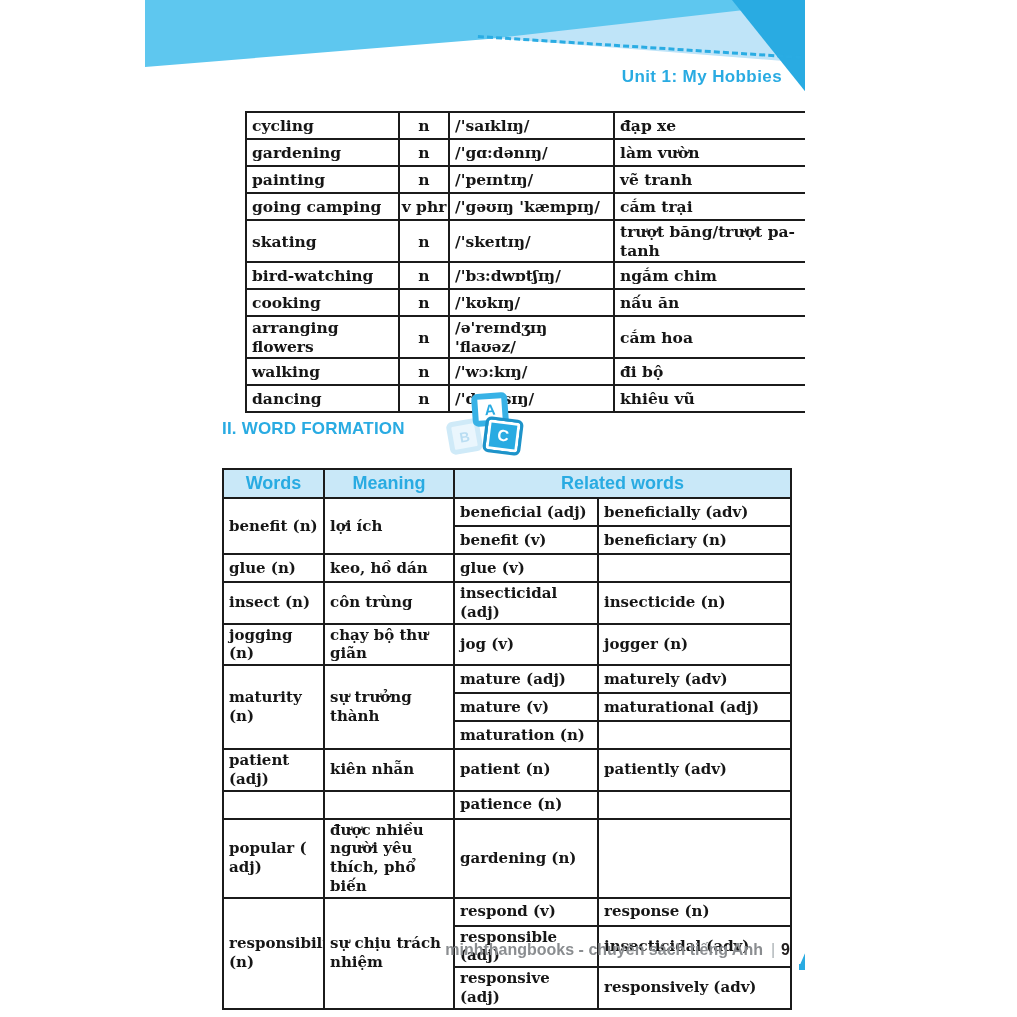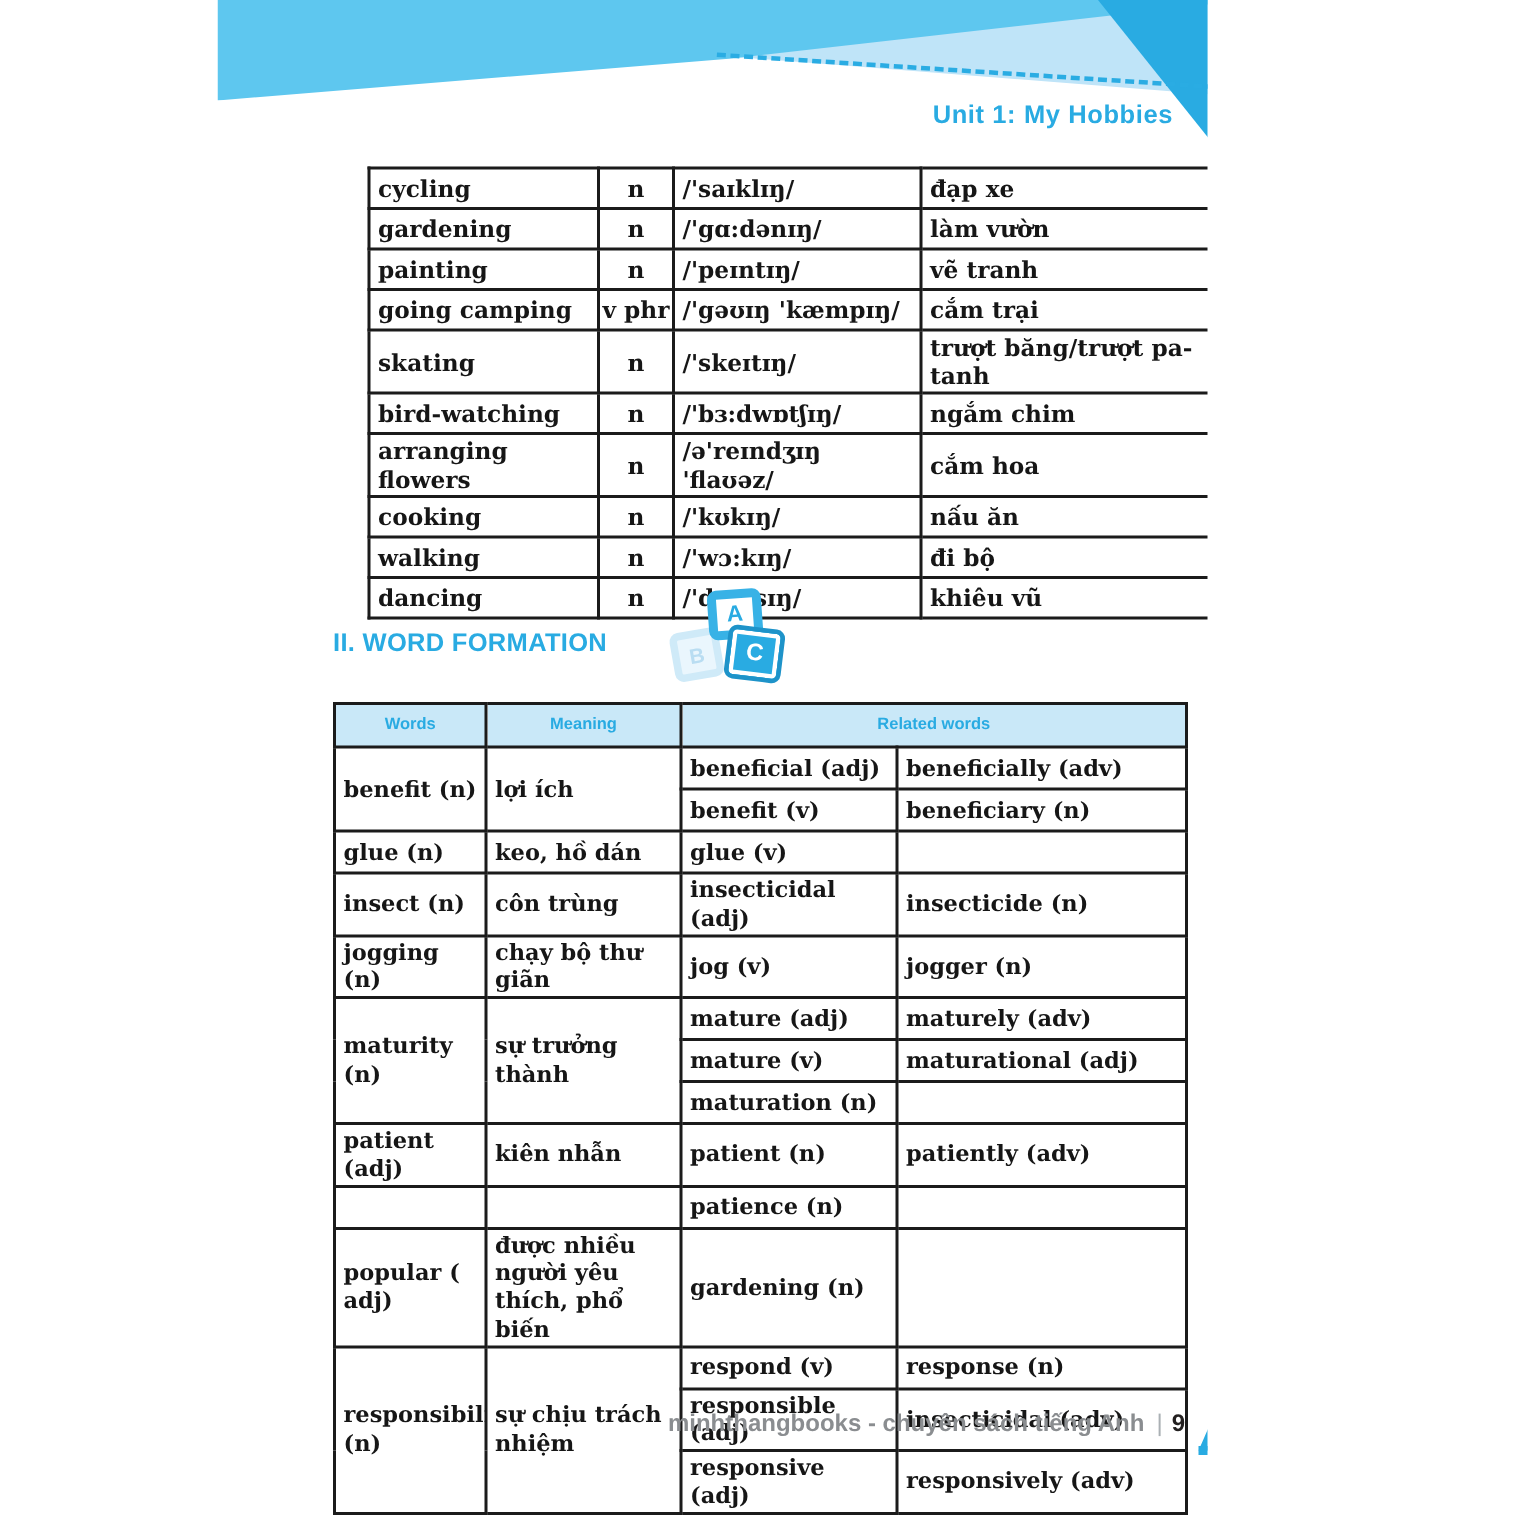--- a/index.html
+++ b/index.html
@@ -19,21 +19,21 @@
 
   
   table{border-collapse:collapse;table-layout:fixed;}
   td,th{border:2px solid var(--border);overflow:hidden;}
   .vocab{position:absolute;left:222px;top:111px;width:568px;font-size:15.5px;font-weight:600;margin-left:23px;}
   .vocab td{height:23px;padding:1px 4px 1px 5px;}
   .vocab td.c{text-align:center;padding:1px 0;}
 
   .wf{position:absolute;left:222px;top:468px;width:568px;font-size:15px;font-weight:600;line-height:1.25;}
   .wf th{height:25px;background:var(--header_bg);color:var(--accent);
-         font-family:"Liberation Sans",sans-serif;font-weight:bold;font-size:11px;text-align:center;}
+         font-family:"Liberation Sans",sans-serif;font-weight:bold;font-size:18px;text-align:center;}
   .wf td{padding:1px 4px 1px 5px;}
   .wf tr.h28 td{height:24px;}
   .wf tr.h51 td{height:47px;}
 
   
   .wf-heading{position:absolute;left:222px;top:419px;font-family:"Liberation Sans",sans-serif;
               font-weight:800;font-size:17px;letter-spacing:.2px;color:var(--accent);}
   .abc-icon{position:absolute;left:448px;top:393px;width:86px;height:68px;}
   .block{position:absolute;box-sizing:border-box;display:flex;align-items:center;justify-content:center;
          font-family:"Liberation Sans",sans-serif;font-weight:bold;border-radius:6px;}
@@ -102,30 +102,30 @@
         <td>/'skeɪtɪŋ/</td>
         <td>trượt băng/trượt pa-tanh</td>
       </tr>
       <tr>
         <td>bird-watching</td>
         <td class="c">n</td>
         <td>/'bɜ:dwɒtʃɪŋ/</td>
         <td>ngắm chim</td>
       </tr>
       <tr>
+        <td>cooking</td>
+        <td class="c">n</td>
+        <td>/'kʊkɪŋ/</td>
+        <td>nấu ăn</td>
+      </tr>
+      <tr>
         <td>arranging flowers</td>
         <td class="c">n</td>
         <td>/ə'reɪndʒɪŋ 'flaʊəz/</td>
         <td>cắm hoa</td>
-      </tr>
-      <tr>
-        <td>cooking</td>
-        <td class="c">n</td>
-        <td>/'kʊkɪŋ/</td>
-        <td>nấu ăn</td>
       </tr>
       <tr>
         <td>walking</td>
         <td class="c">n</td>
         <td>/'wɔ:kɪŋ/</td>
         <td>đi bộ</td>
       </tr>
       <tr>
         <td>dancing</td>
         <td class="c">n</td>

